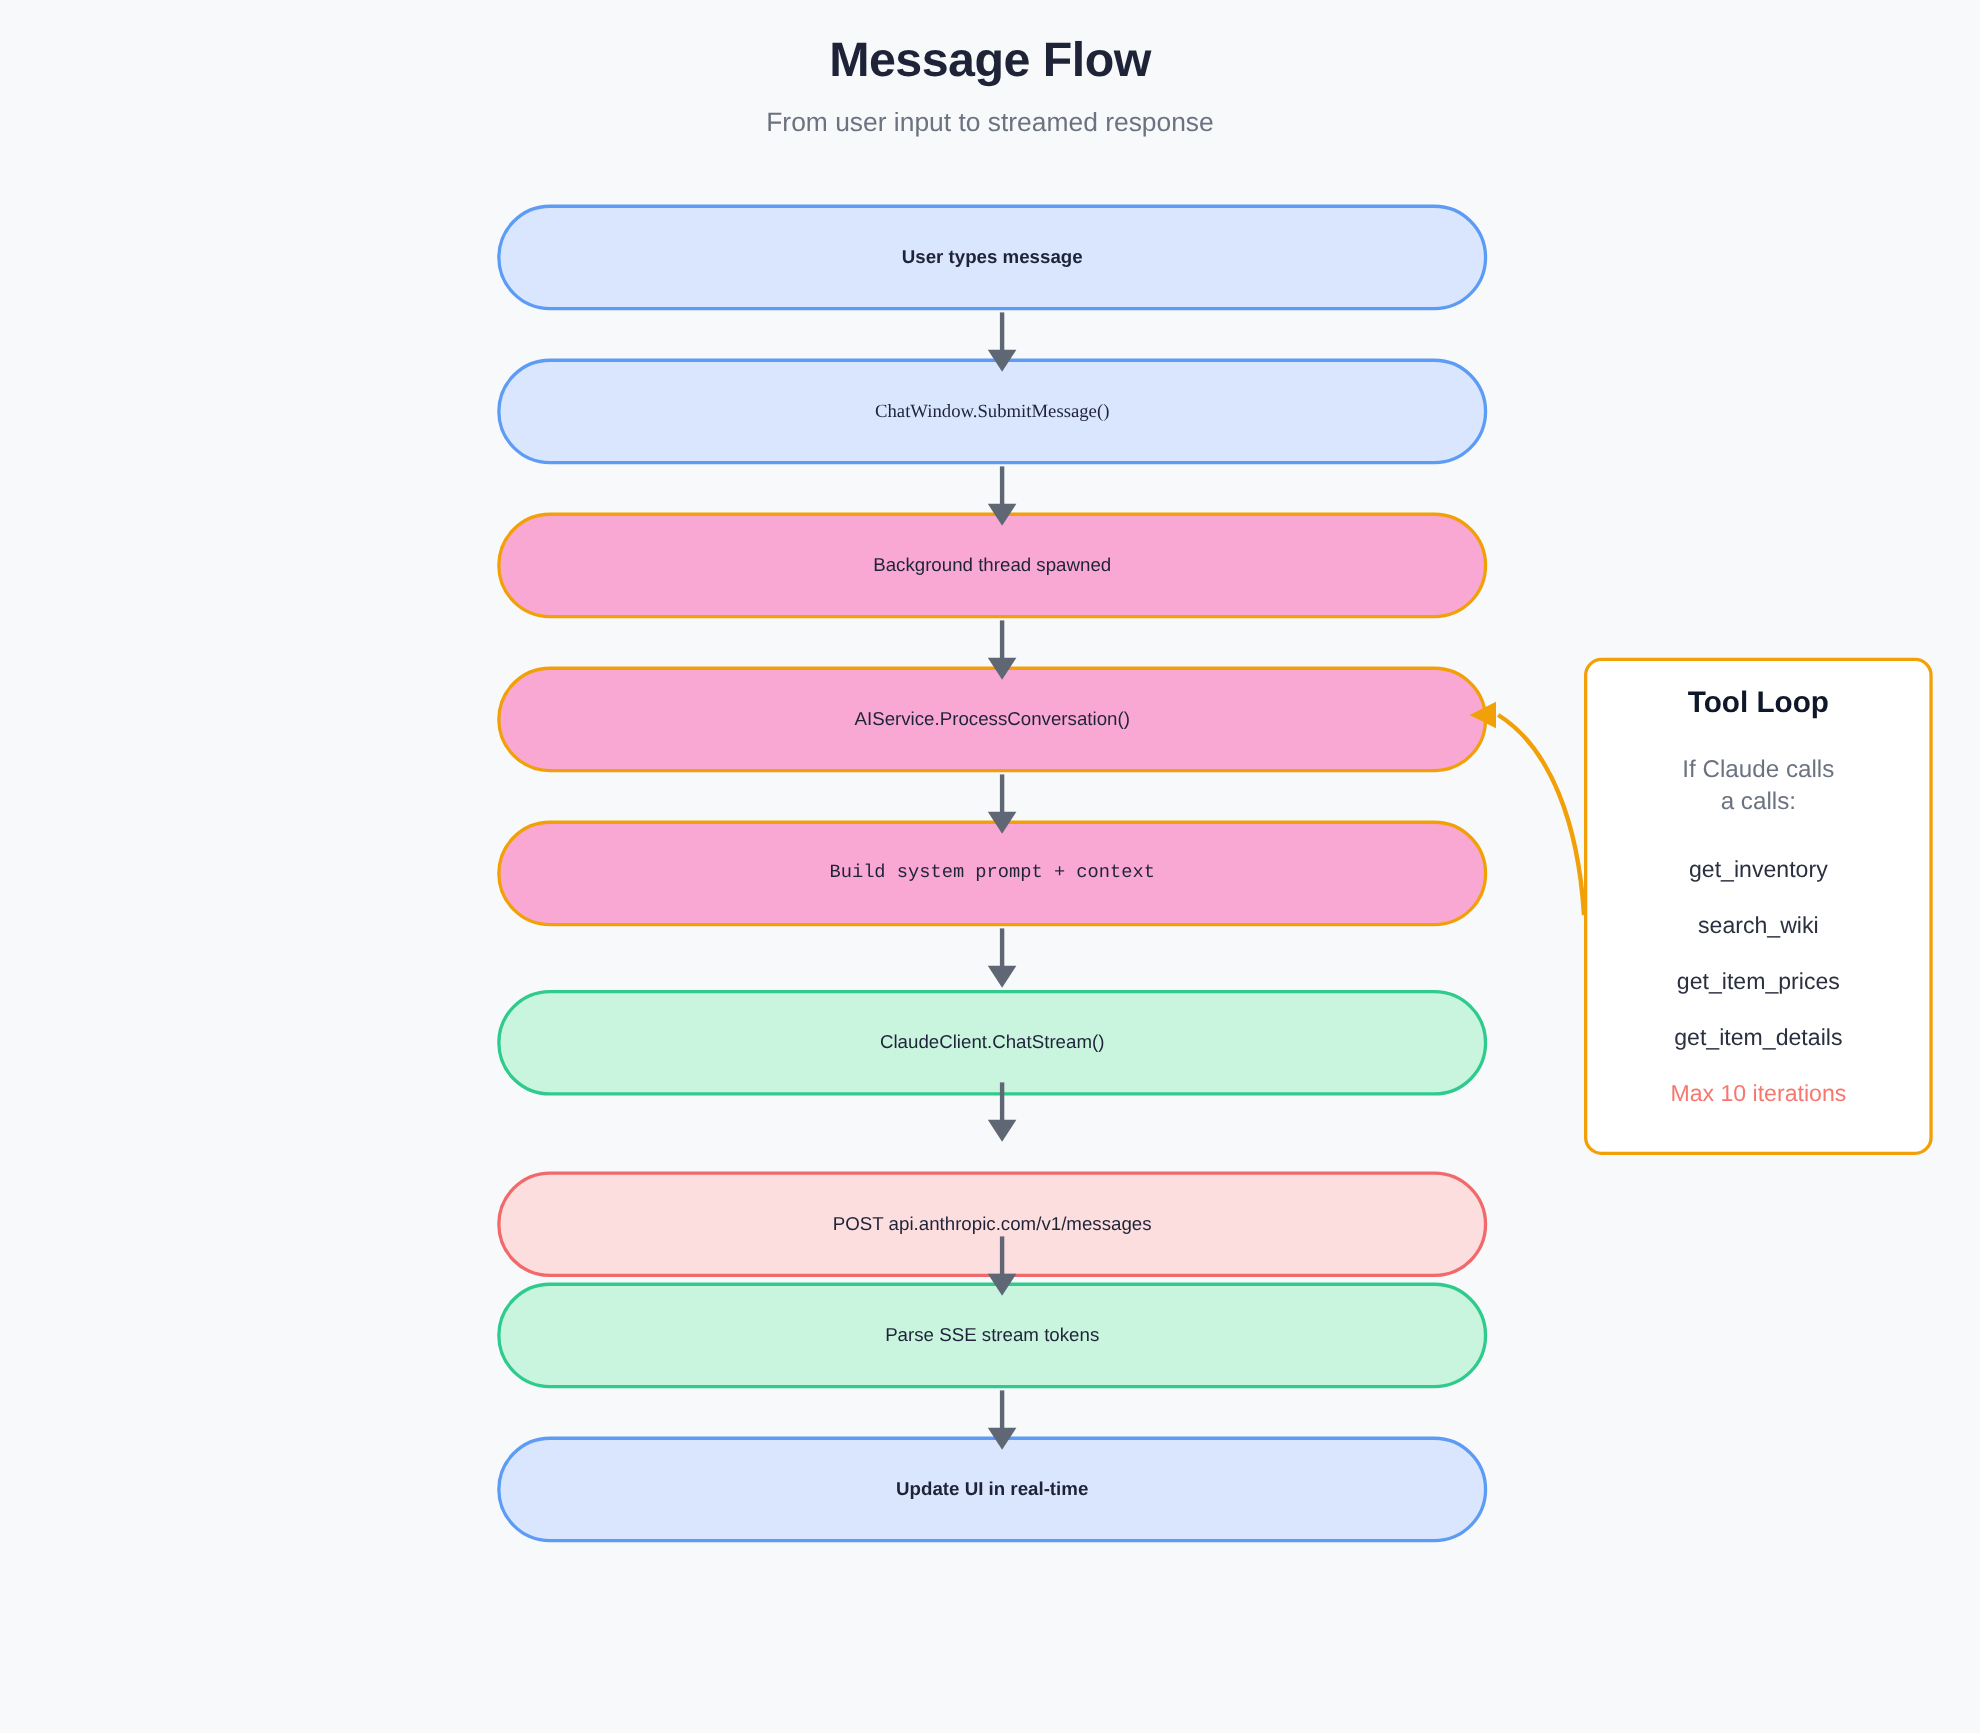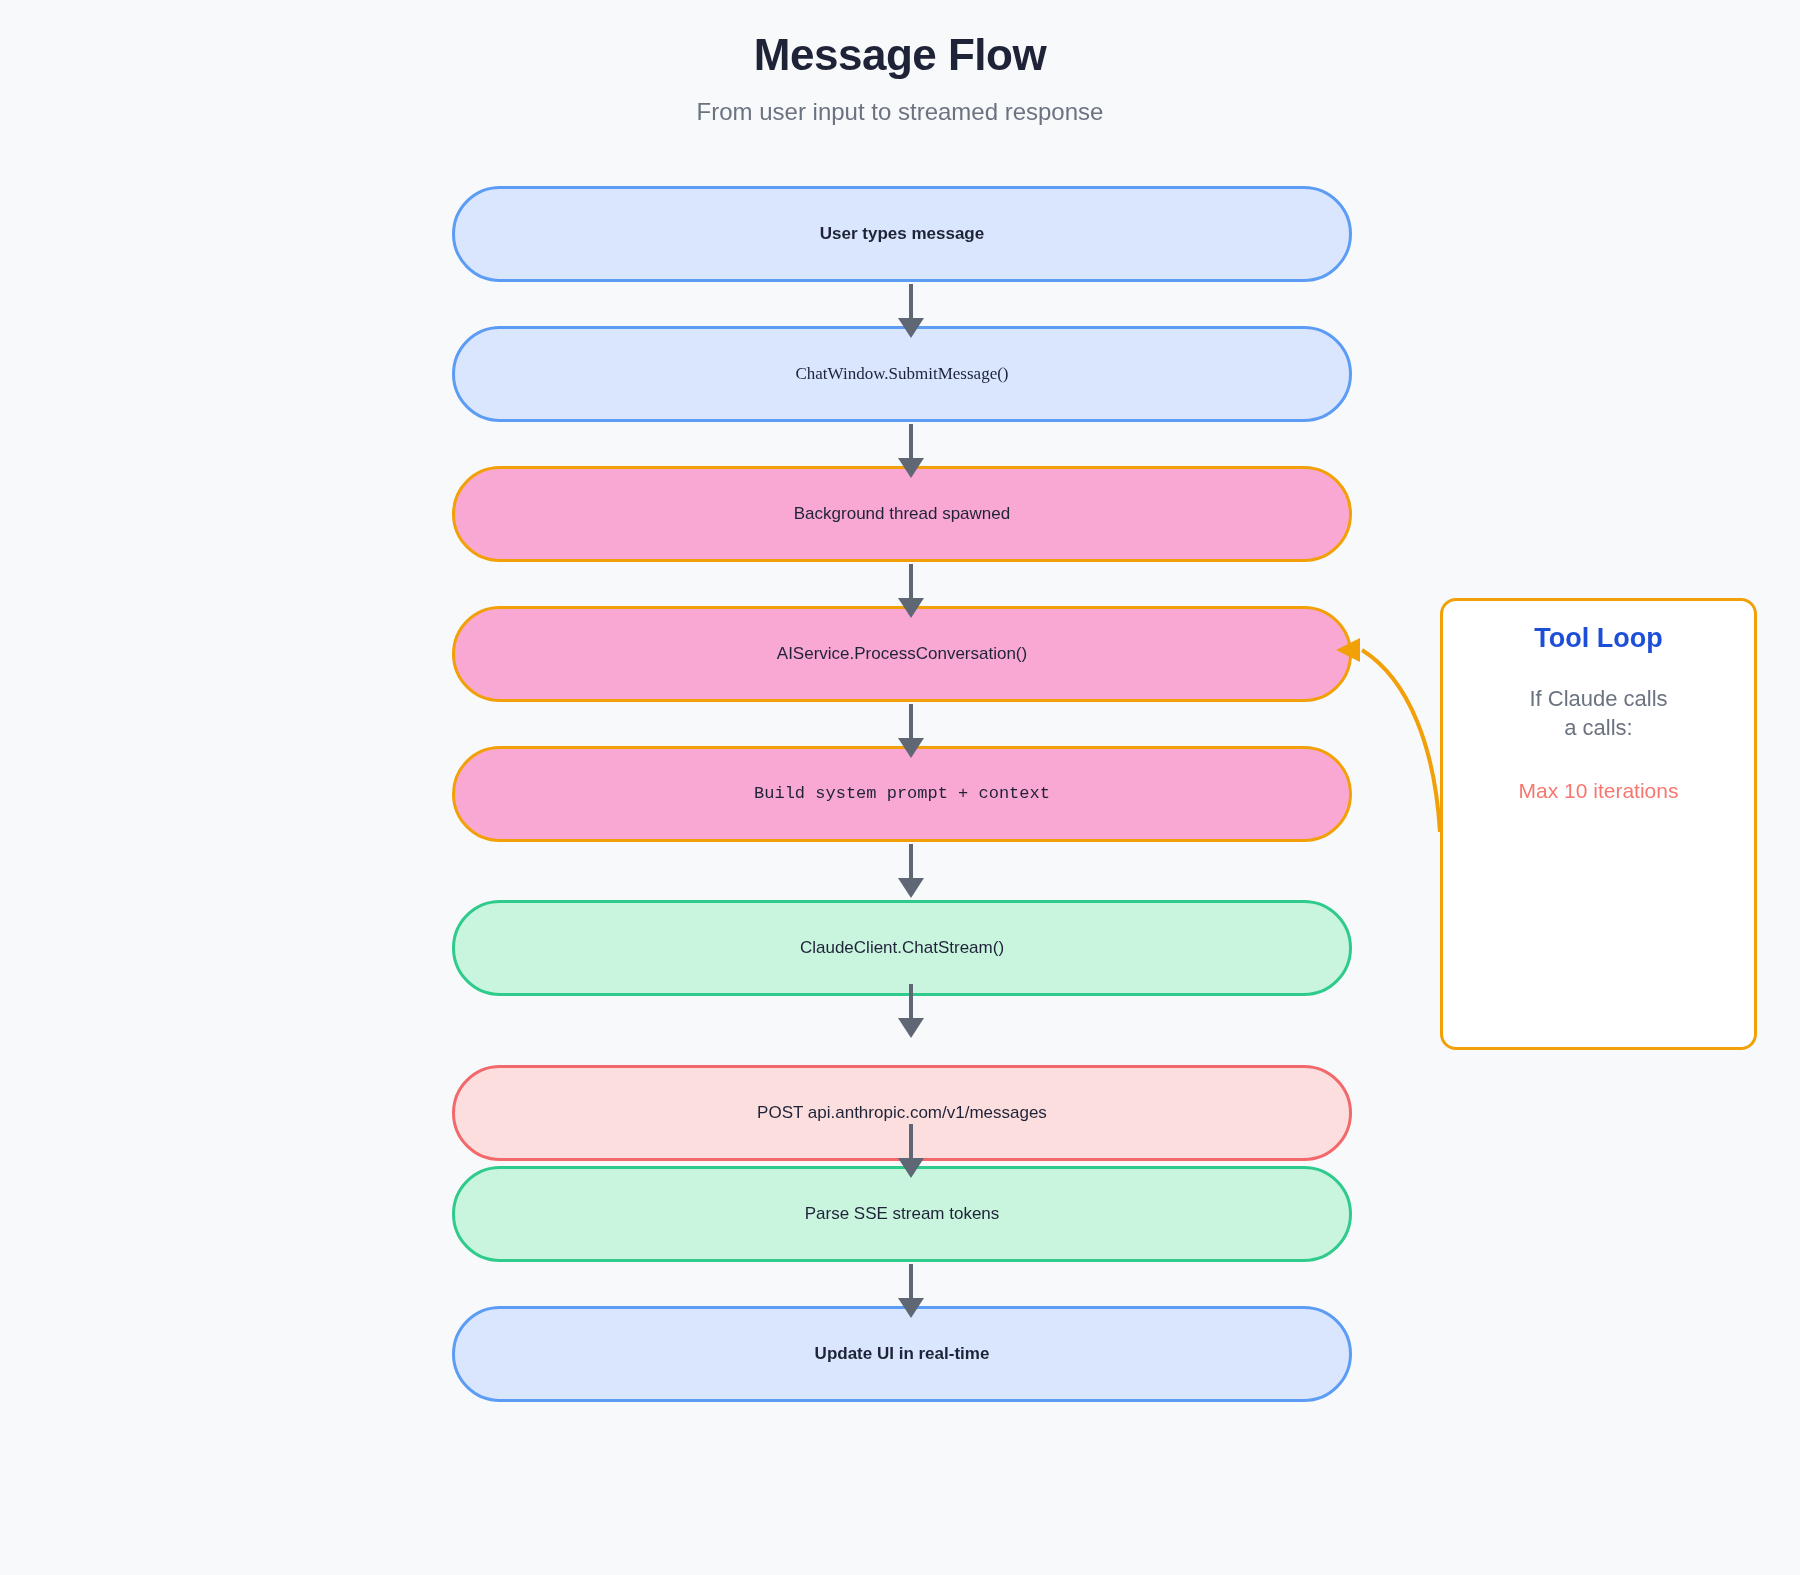--- a/index.html
+++ b/index.html
@@ -96,21 +96,21 @@
     height: 452px;
     background: #ffffff;
     border: 3px solid #f2a007;
     border-radius: 16px;
     padding: 22px 16px 0 16px;
     text-align: center;
   }
   #tool-loop-panel .panel-title {
     font-size: 27px;
     font-weight: bold;
-    color: #1d4ed8;
+    color: #0f172a;
     margin-bottom: 30px;
   }
   #tool-loop-panel .panel-desc {
     font-size: 22px;
     color: #6b7280;
     line-height: 1.33;
     margin-bottom: 36px;
   }
   #tool-loop-panel .tool-list {
     list-style: none;
@@ -192,16 +192,22 @@
     <path d="M 110 232 C 105 150, 80 80, 32 50" fill="none" stroke="#f2a007" stroke-width="4"></path>
     <polygon points="30,38 30,62 6,50" fill="#f2a007"></polygon>
   </svg>
 
   <div id="tool-loop-panel">
     <div class="panel-title">Tool Loop</div>
     <div class="panel-desc">
       <div>If Claude calls</div>
       <div>a calls:</div>
     </div>
+    <ul class="tool-list" id="tool-list">
+        <li>get_inventory</li>
+        <li>search_wiki</li>
+        <li>get_item_prices</li>
+        <li>get_item_details</li>
+      </ul>
     <div class="panel-footnote">Max 10 iterations</div>
   </div>
 
 </div>
 
 </body></html>

